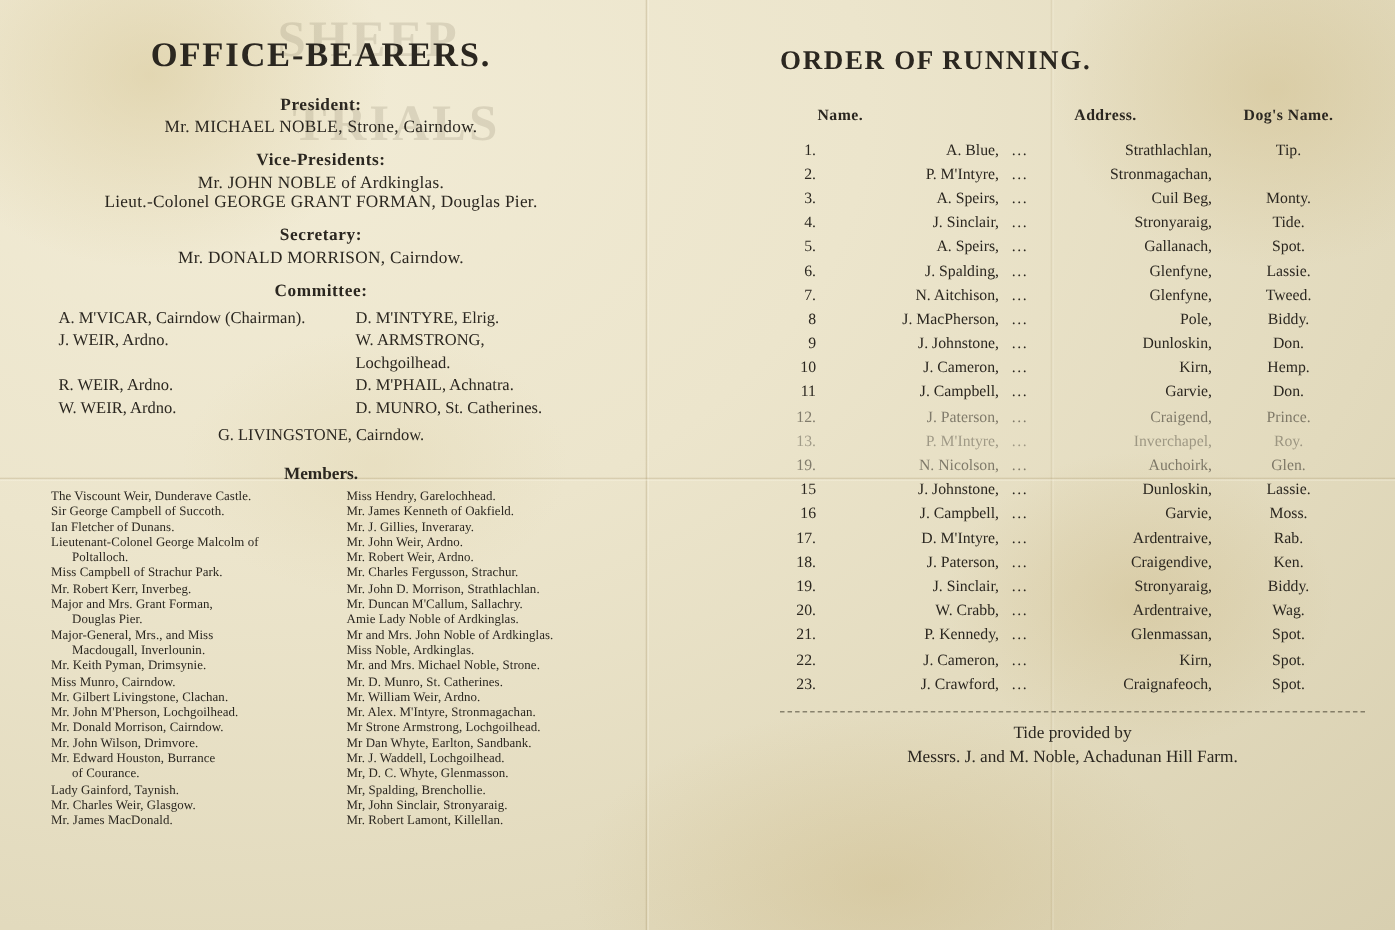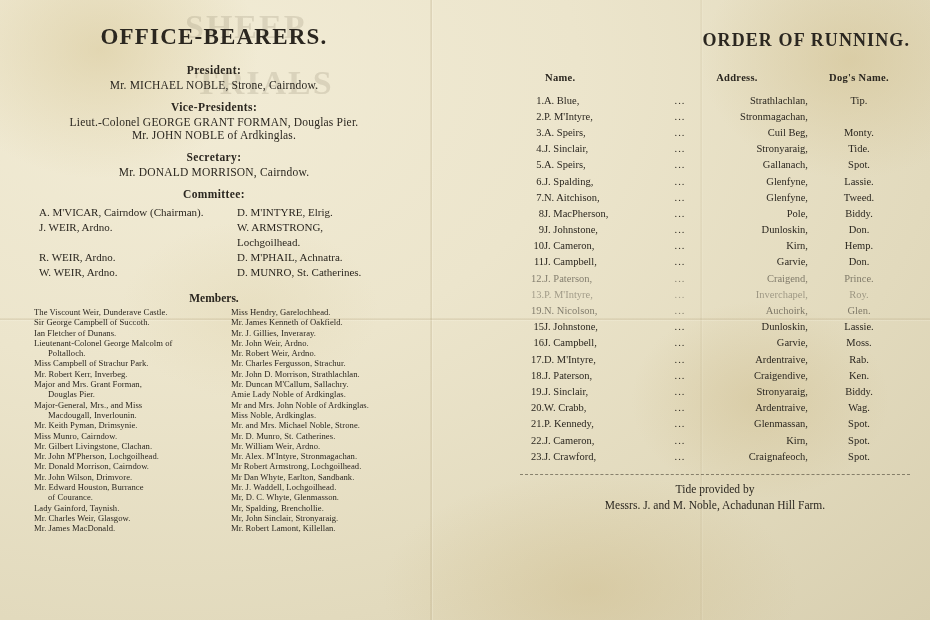--- a/index.html
+++ b/index.html
@@ -122,21 +122,21 @@
 
   
   .right-col {
     position: absolute;
     left: 520px;
     top: 30px;
     width: 390px;
   }
   h2.order {
     margin: 0 0 20px 0;
-    text-align: right;
+    text-align: left;
     font-size: 18px;
     font-weight: bold;
     letter-spacing: 1.1px;
   }
   table.running {
     width: 100%;
     border-collapse: collapse;
     font-size: 10.5px;
   }
   table.running th {
@@ -147,21 +147,21 @@
   }
   table.running th.num { width: 22px; }
   table.running th.nm { text-align: left; width: 120px; }
   table.running th.addr { text-align: center; width: 140px; }
   table.running th.dog { text-align: center; width: 100px; }
   table.running td {
     padding: 2.6px 0;
     vertical-align: baseline;
   }
   td.num { text-align: right; padding-right: 5px; width: 22px; }
-  td.nm { text-align: left; }
+  td.nm { text-align: right; }
   td.dots { text-align: center; width: 28px; letter-spacing: 1px; }
   td.addr { text-align: right; margin-top: 12px; }
   td.dog { text-align: center; }
   .rule {
     margin: 10px 0 6px 0;
     border-top: 1px dashed rgba(60,54,40,0.55);
     height: 0;
   }
   .footer {
     text-align: center;
@@ -190,22 +190,22 @@
   <div class="bleed" style="left:185px; top:8px; font-size:34px; font-weight:bold;">SHEEP</div>
   <div class="bleed" style="left:195px; top:52px; font-size:34px; font-weight:bold;margin-top:12px;">TRIALS</div>
 
   <div class="left-col">
     <h1 class="office">OFFICE-BEARERS.</h1>
 
     <div class="role">President:</div>
     <div class="name-line">Mr. MICHAEL NOBLE, Strone, Cairndow.</div>
 
     <div class="role">Vice-Presidents:</div>
+    <div class="name-line">Mr. JOHN NOBLE of Ardkinglas.</div>
     <div class="name-line">Lieut.-Colonel GEORGE GRANT FORMAN, Douglas Pier.</div>
-    <div class="name-line">Mr. JOHN NOBLE of Ardkinglas.</div>
 
     <div class="role">Secretary:</div>
     <div class="name-line">Mr. DONALD MORRISON, Cairndow.</div>
 
     <div class="role">Committee:</div>
     <div class="committee-grid">
       <div class="committee-row">
         <span class="c-left">A. M'VICAR, Cairndow (Chairman).</span>
         <span class="c-right">D. M'INTYRE, Elrig.</span>
       </div>
@@ -215,20 +215,21 @@
       </div>
       <div class="committee-row">
         <span class="c-left">R. WEIR, Ardno.</span>
         <span class="c-right">D. M'PHAIL, Achnatra.</span>
       </div>
       <div class="committee-row">
         <span class="c-left">W. WEIR, Ardno.</span>
         <span class="c-right">D. MUNRO, St. Catherines.</span>
       </div>
     </div>
+    <div class="committee-center">G. LIVINGSTONE, Cairndow.</div>
 
     <div class="members-title">Members.</div>
     <div class="members">
       <div class="mcol" id="members-col-1">
           <div>The Viscount Weir, Dunderave Castle.</div>
           <div>Sir George Campbell of Succoth.</div>
           <div>Ian Fletcher of Dunans.</div>
           <div>Lieutenant-Colonel George Malcolm of</div>
           <div class="indent">Poltalloch.</div>
           <div>Miss Campbell of Strachur Park.</div>
@@ -258,21 +259,21 @@
           <div>Mr. Charles Fergusson, Strachur.</div>
           <div>Mr. John D. Morrison, Strathlachlan.</div>
           <div>Mr. Duncan M'Callum, Sallachry.</div>
           <div>Amie Lady Noble of Ardkinglas.</div>
           <div>Mr and Mrs. John Noble of Ardkinglas.</div>
           <div>Miss Noble, Ardkinglas.</div>
           <div>Mr. and Mrs. Michael Noble, Strone.</div>
           <div>Mr. D. Munro, St. Catherines.</div>
           <div>Mr. William Weir, Ardno.</div>
           <div>Mr. Alex. M'Intyre, Stronmagachan.</div>
-          <div>Mr Robert Armstrong, Lochgoilhead.</div>
+          <div>Mr Strone Armstrong, Lochgoilhead.</div>
           <div>Mr Dan Whyte, Earlton, Sandbank.</div>
           <div>Mr. J. Waddell, Lochgoilhead.</div>
           <div>Mr, D. C. Whyte, Glenmasson.</div>
           <div>Mr, Spalding, Brenchollie.</div>
           <div>Mr, John Sinclair, Stronyaraig.</div>
           <div>Mr. Robert Lamont, Killellan.</div>
         </div>
     </div>
   </div>
 

